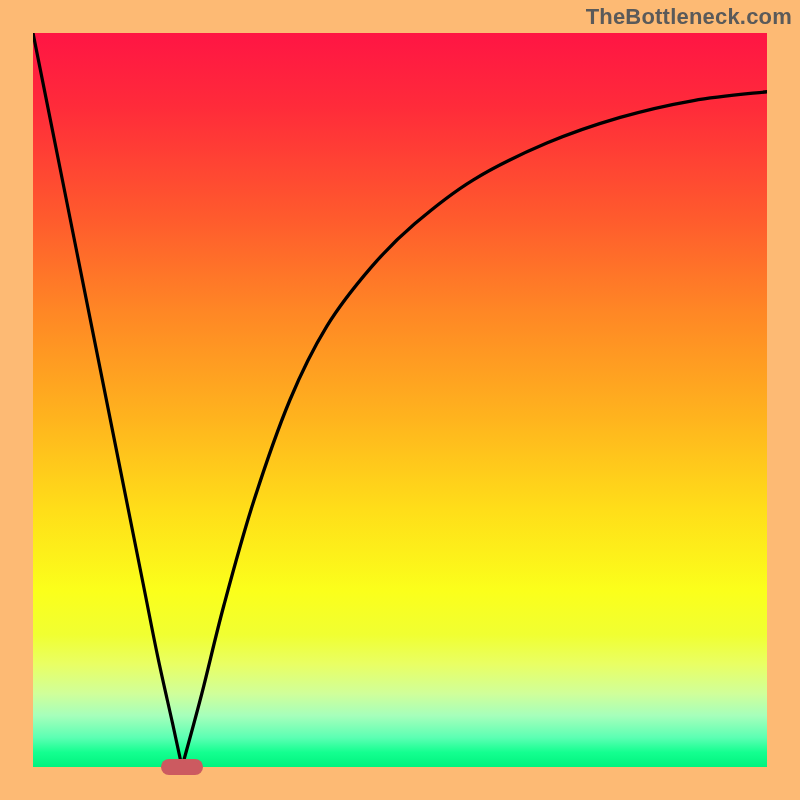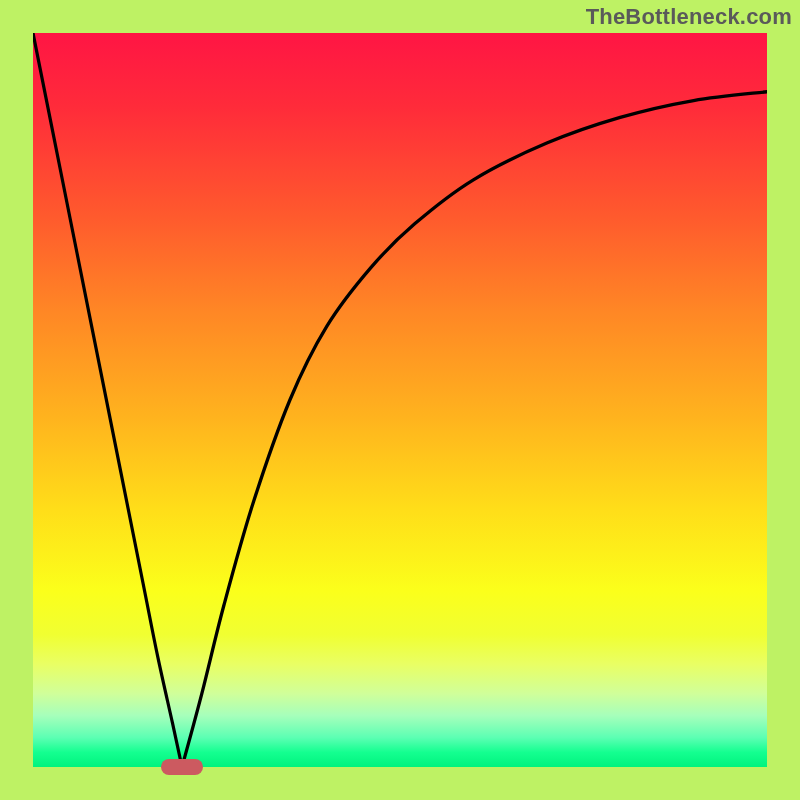--- a/index.html
+++ b/index.html
@@ -8,21 +8,21 @@
     width: 800px;
     height: 800px;
     overflow: hidden;
     background: #000;
     font-family: Arial, Helvetica, sans-serif;
   }
   .frame {
     position: relative;
     width: 800px;
     height: 800px;
-    background: #bef264;
+    background: #fdba74;
   }
   .plot-area {
     position: absolute;
     left: 33px;
     top: 33px;
     width: 734px;
     height: 734px;
     background: linear-gradient(to bottom,
       #ff1544 0%,
       #ff2b3a 10%,

